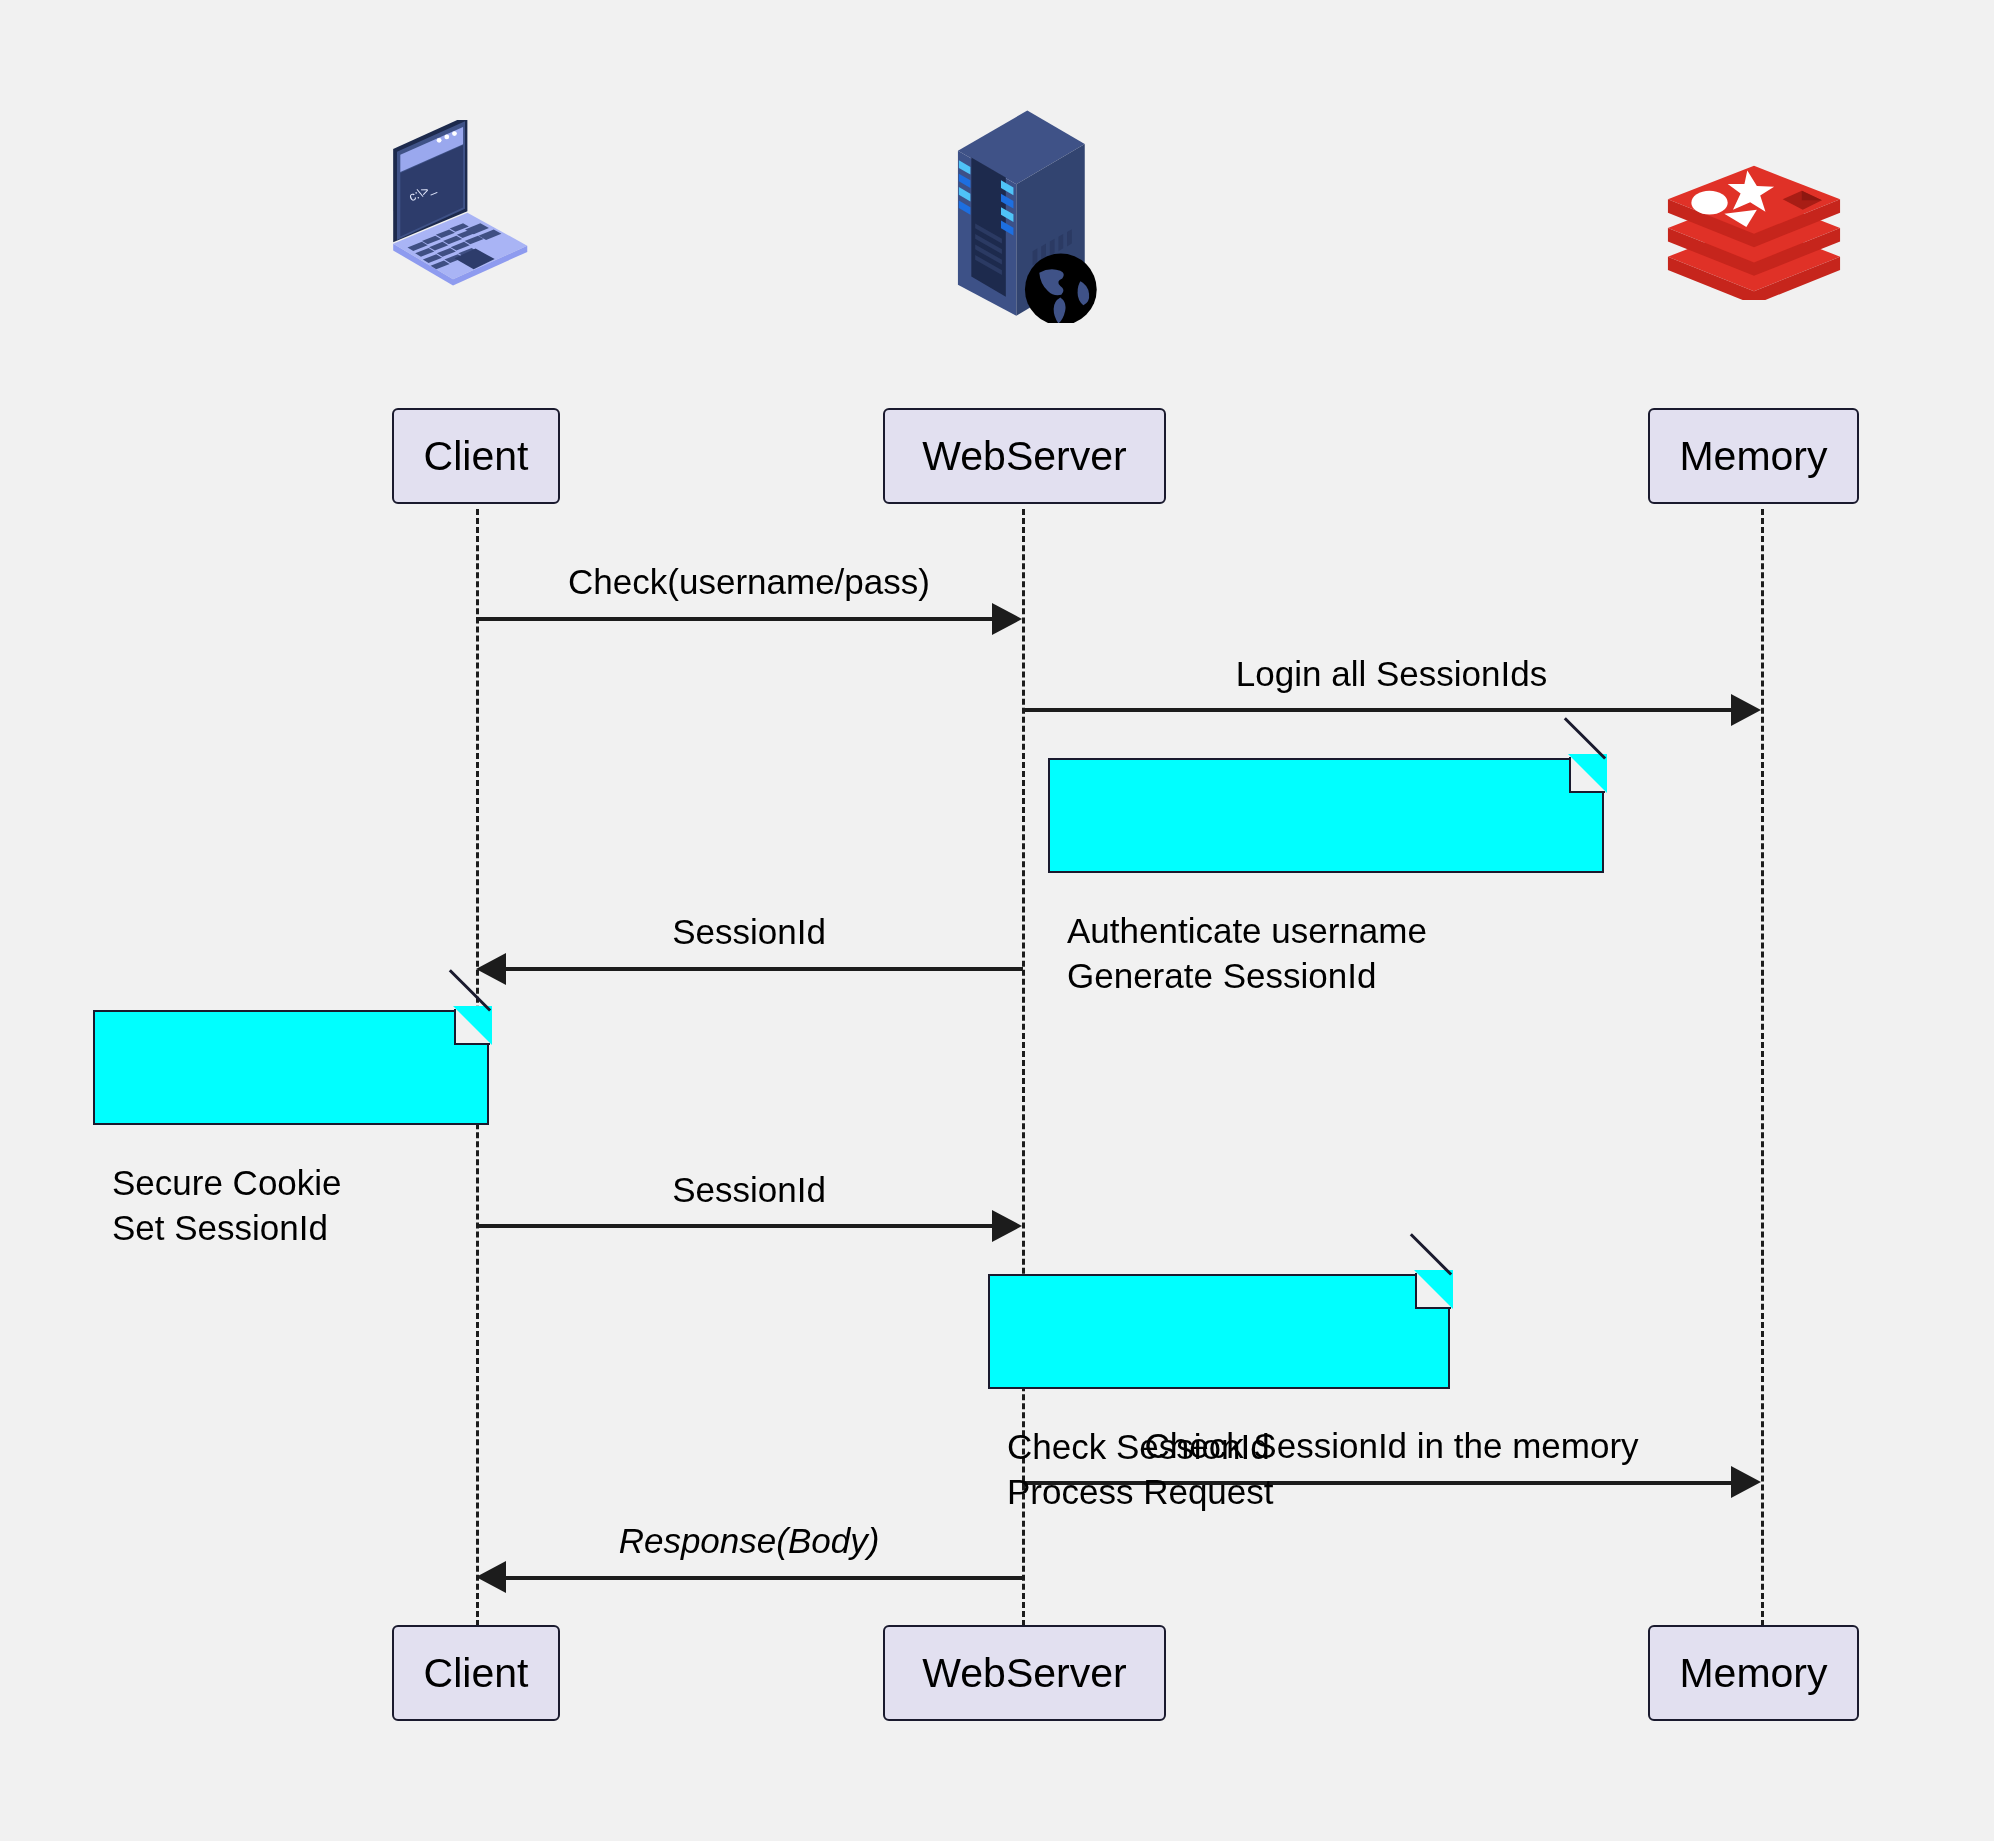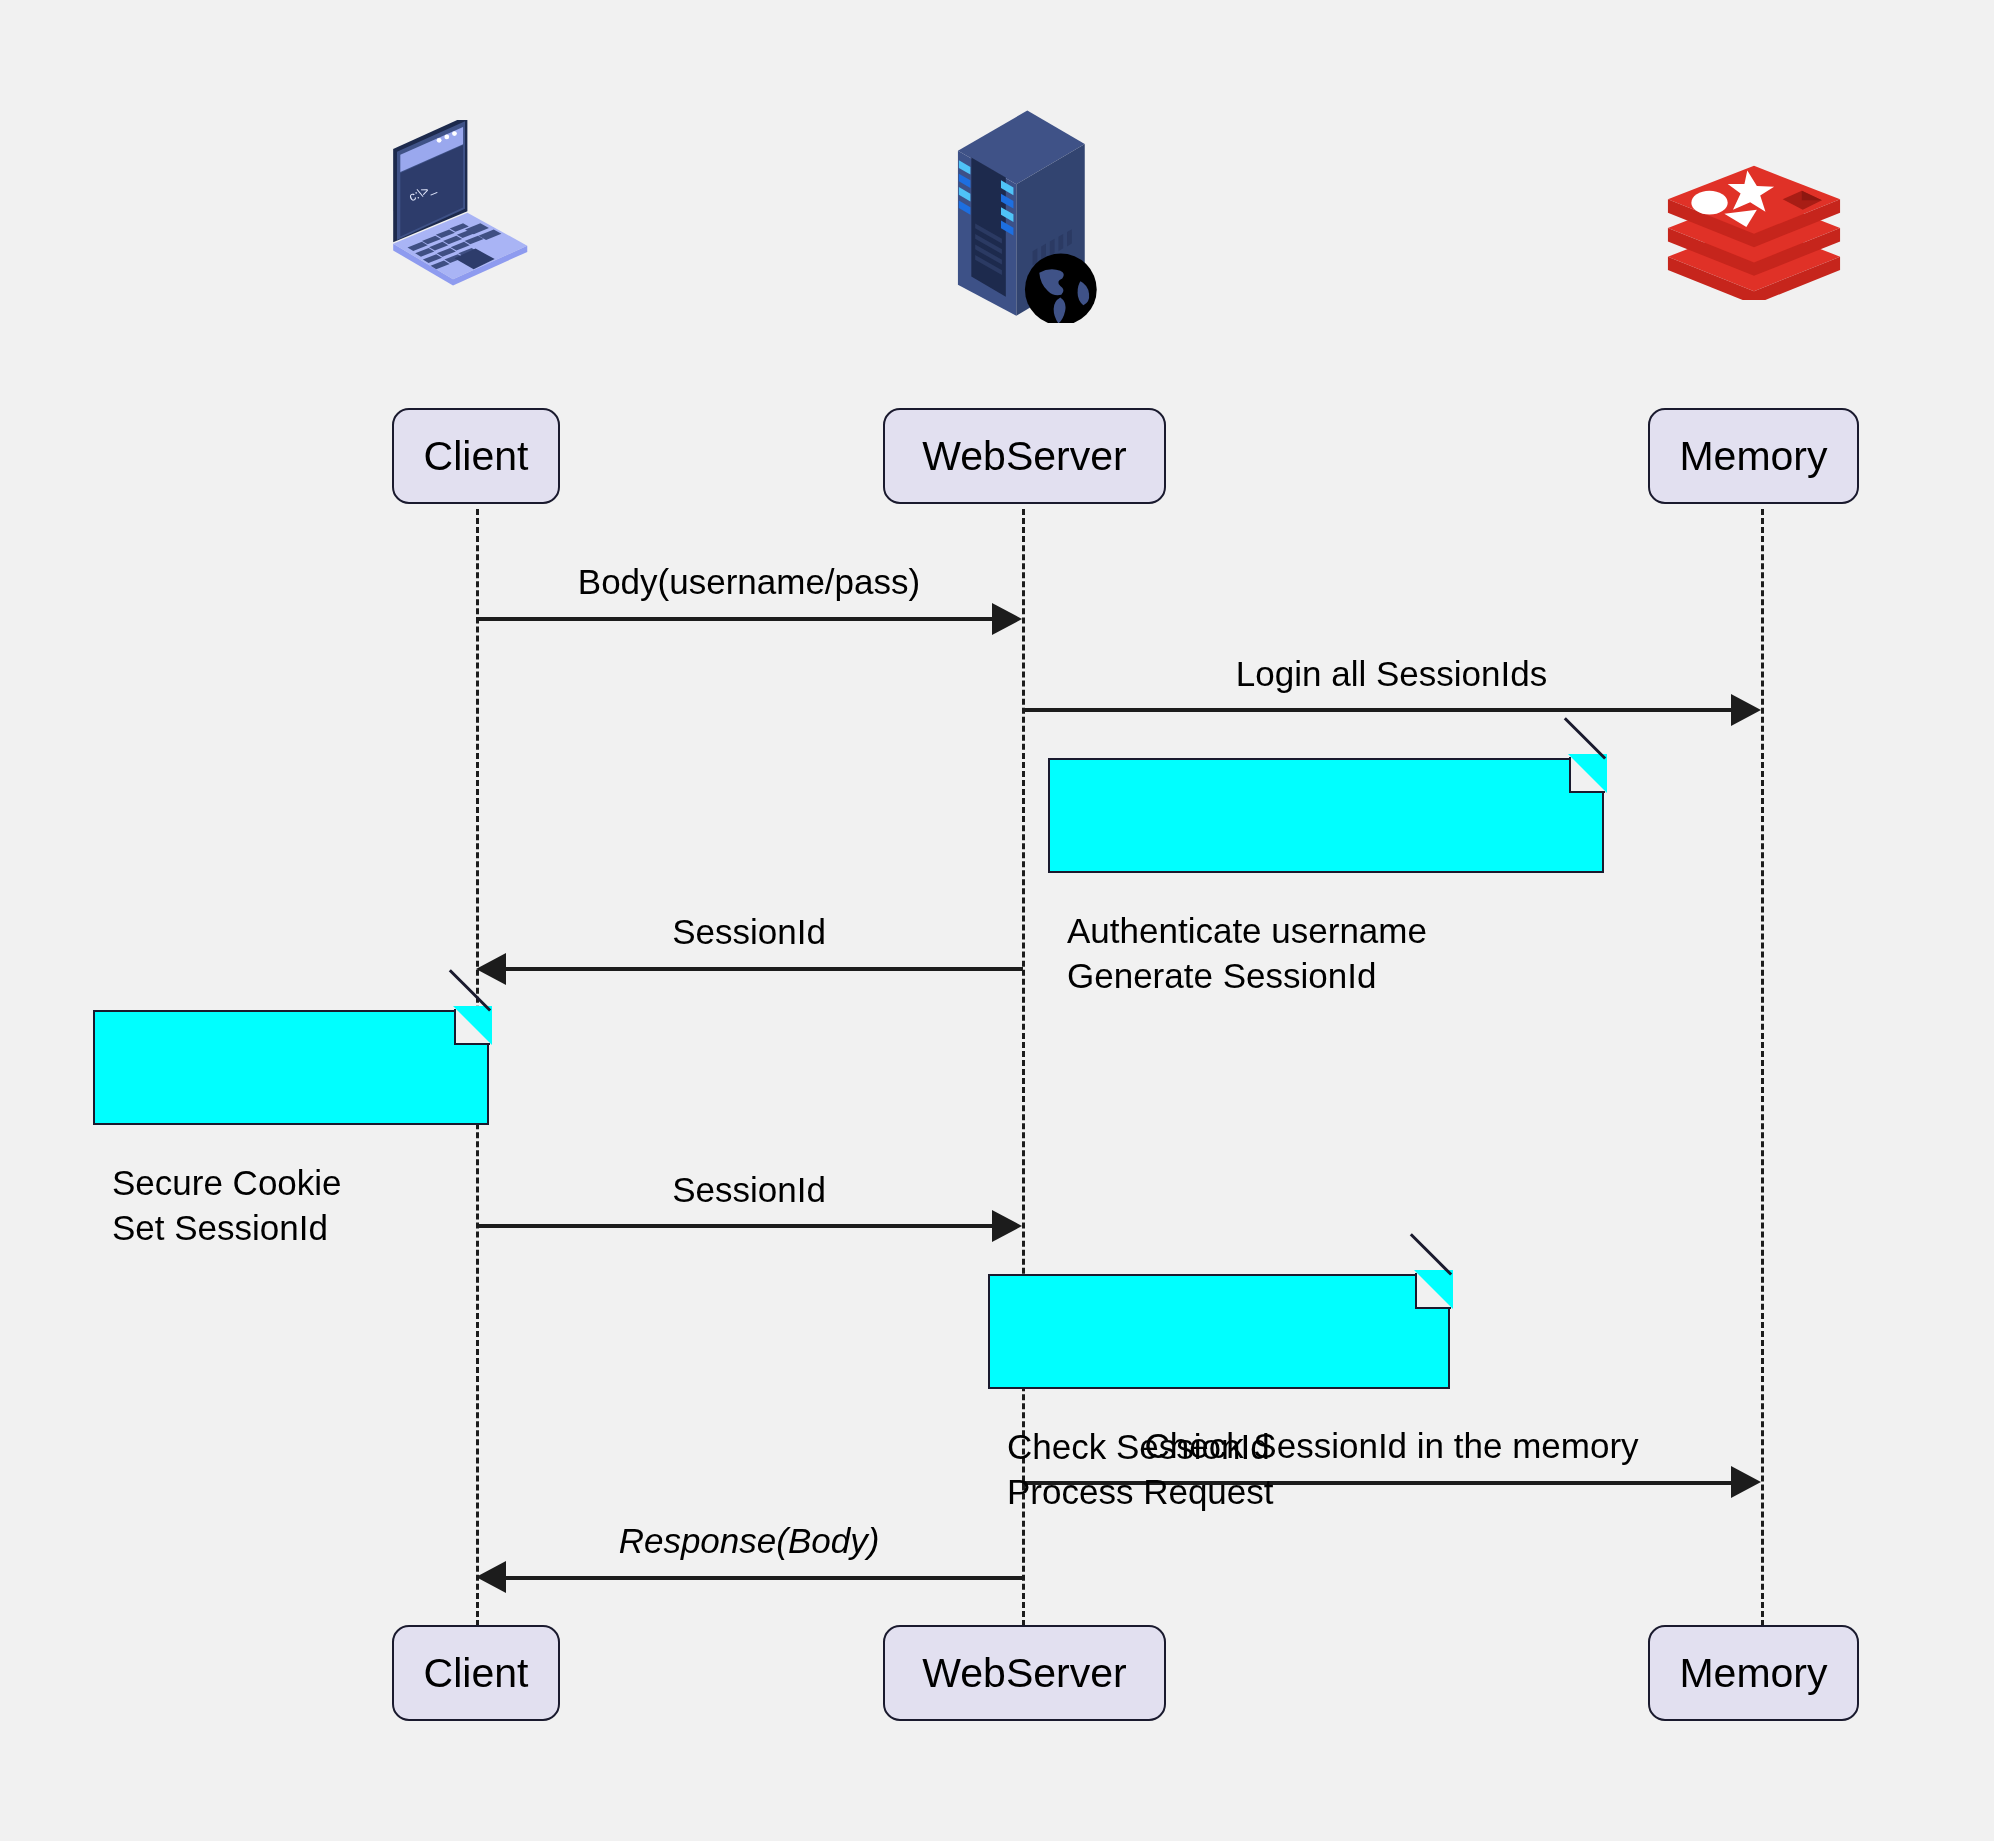--- a/index.html
+++ b/index.html
@@ -16,21 +16,21 @@
     height: 1841px;
     background: #f1f1f1;
     overflow: hidden;
   }
 
   
   .participant {
     position: absolute;
     background: #e2e0f0;
     border: 2.9px solid #1a1a2e;
-    border-radius: 17px;
+    border-radius: 6px;
     box-sizing: border-box;
     display: flex;
     align-items: center;
     justify-content: center;
     color: #000;
     font-size: 41px;
     line-height: 1;
     white-space: nowrap;
   }
 
@@ -251,21 +251,21 @@
   <div class="participant" style="left:392px; top:408px; width:168px; height:96px;">
     <span>Client</span>
   </div>
   <div class="participant" style="left:883px; top:408px; width:283px; height:96px;">
     <span>WebServer</span>
   </div>
   <div class="participant" style="left:1648px; top:408px; width:211px; height:96px;">
     <span>Memory</span>
   </div>
 
-  <div class="msg-label" style="left:476px; top:564px; width:546px;">Body(username/pass)</div>
+  <div class="msg-label" style="left:476px; top:564px; width:546px;">Check(username/pass)</div>
   <div class="msg-line" style="left:476px; top:617px; width:517px;"></div>
   <div class="arrowhead right" style="left:992px; top:603px;"></div>
 
   <div class="msg-label" style="left:1022px; top:656px; width:739px;">Login all SessionIds</div>
   <div class="msg-line" style="left:1022px; top:708px; width:709px;"></div>
   <div class="arrowhead right" style="left:1731px; top:694px;"></div>
 
   <div class="note" style="left:1048px; top:758px; width:556px; height:115px;">
     <span class="fold"></span>
     <span class="fold-edge"></span>

